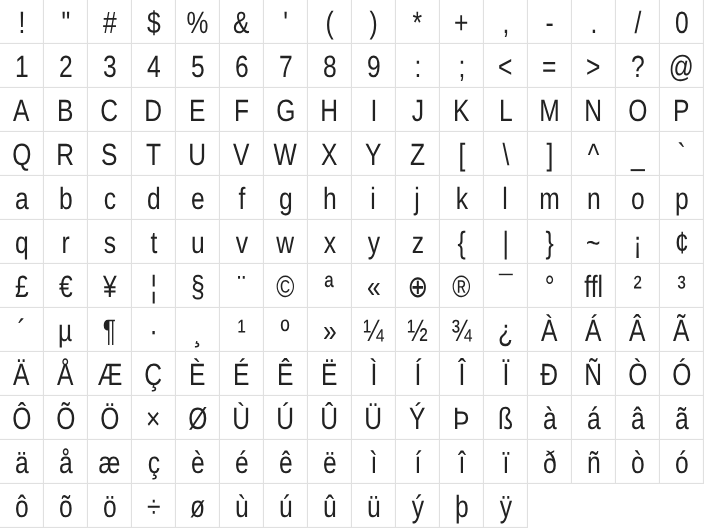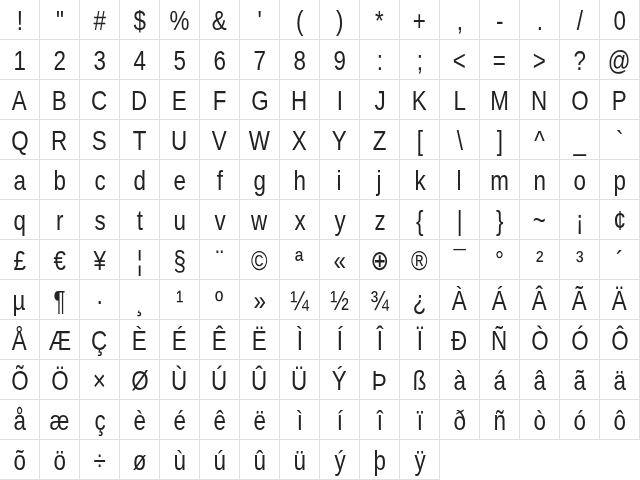--- a/index.html
+++ b/index.html
@@ -374,20 +374,23 @@
       <div class="cell">
         <span class="glyph">®</span>
       </div>
       <div class="cell">
         <span class="glyph">¯</span>
       </div>
       <div class="cell">
         <span class="glyph">°</span>
       </div>
       <div class="cell">
+        <span class="glyph">ffl</span>
+      </div>
+      <div class="cell">
         <span class="glyph">²</span>
       </div>
       <div class="cell">
         <span class="glyph">³</span>
       </div>
       <div class="cell">
         <span class="glyph">´</span>
       </div>
       <div class="cell">
         <span class="glyph">µ</span>

